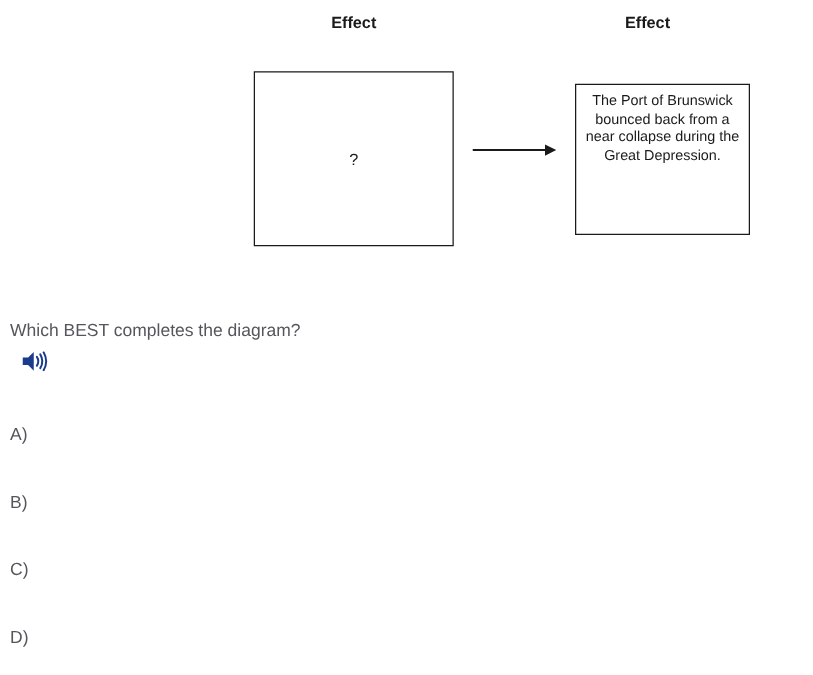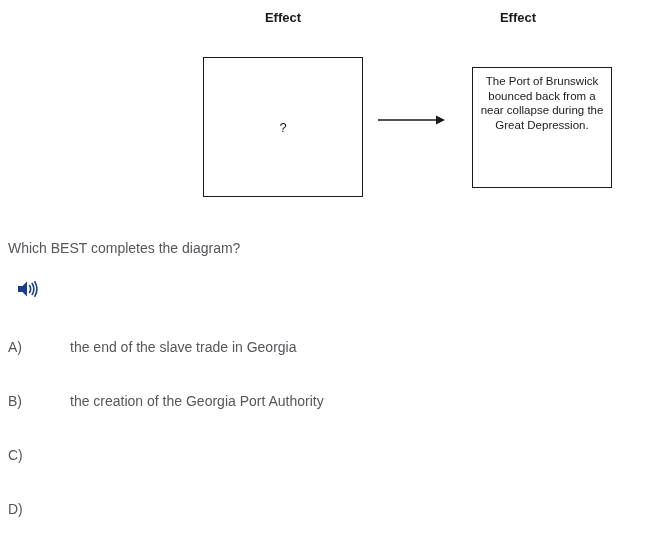--- a/index.html
+++ b/index.html
@@ -48,35 +48,34 @@
     top: 67px;
     width: 140px;
     height: 121px;
     border: 1px solid #1a1a1a;
     background: #ffffff;
     padding: 6px 5px 0 5px;
     font-size: 11.5px;
     line-height: 1.28;
     color: #1a1a1a;
     text-align: center;
-    margin-left: 12px;
   }
   .arrow-wrap {
     position: absolute;
     left: 378px;
     top: 113px;
     width: 68px;
     height: 14px;
   }
 
   
   .question-text {
     position: absolute;
     left: 8px;
-    top: 240px;
+    top: 256px;
     font-size: 14px;
     color: #54565b;
   }
   .audio-button {
     position: absolute;
     left: 17px;
     top: 281px;
     width: 22px;
     height: 17px;
     cursor: pointer;
@@ -142,26 +141,24 @@
         <polygon points="0,5 4.5,5 9,0.5 9,15.5 4.5,11 0,11" fill="#1b3c8c"></polygon>
         <path d="M11.5 4.5 Q13.8 8 11.5 11.5" stroke="#1b3c8c" stroke-width="1.6" fill="none" stroke-linecap="round"></path>
         <path d="M14.2 2.5 Q17.5 8 14.2 13.5" stroke="#1b3c8c" stroke-width="1.6" fill="none" stroke-linecap="round"></path>
         <path d="M16.9 0.8 Q21 8 16.9 15.2" stroke="#1b3c8c" stroke-width="1.6" fill="none" stroke-linecap="round"></path>
       </svg>
     </span>
   </button>
 
   <div class="option-row row-a">
     <span class="option-letter">A)</span>
-    <span class="option-text">the end of the slave trade in Georgia</span>
   </div>
 
   <div class="option-row row-b">
     <span class="option-letter">B)</span>
-    <span class="option-text">the creation of the Georgia Port Authority</span>
   </div>
 
   <div class="option-row row-c">
     <span class="option-letter">C)</span>
   </div>
 
   <div class="option-row row-d">
     <span class="option-letter">D)</span>
   </div>
 

